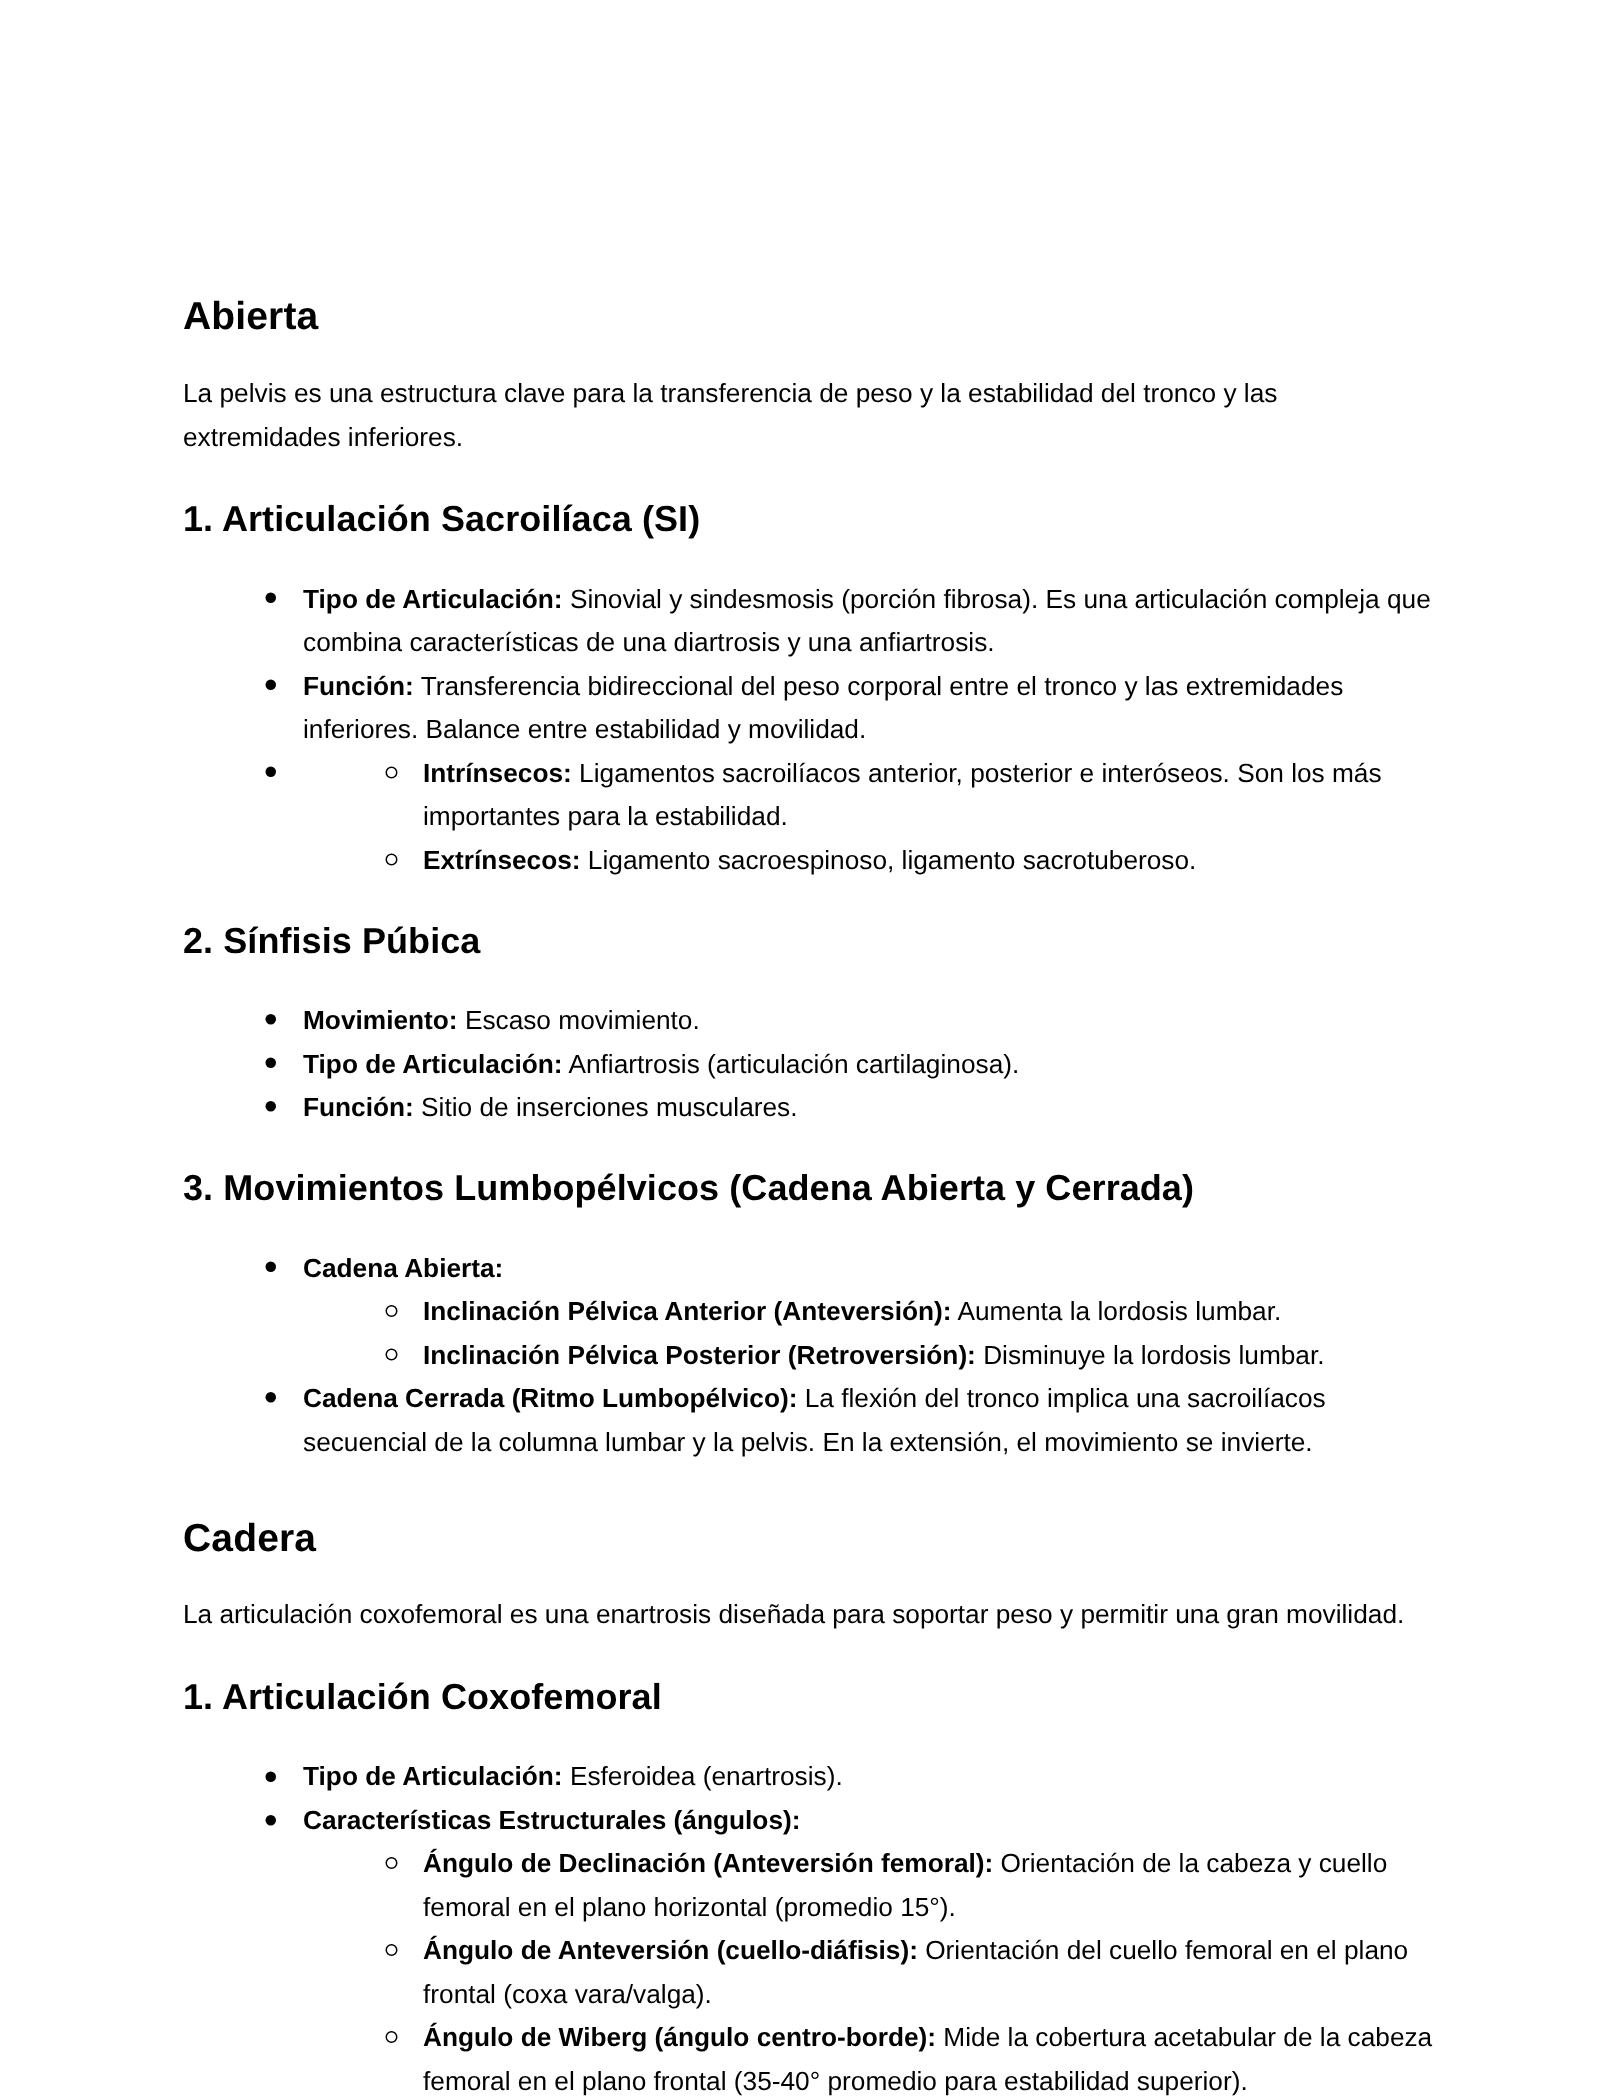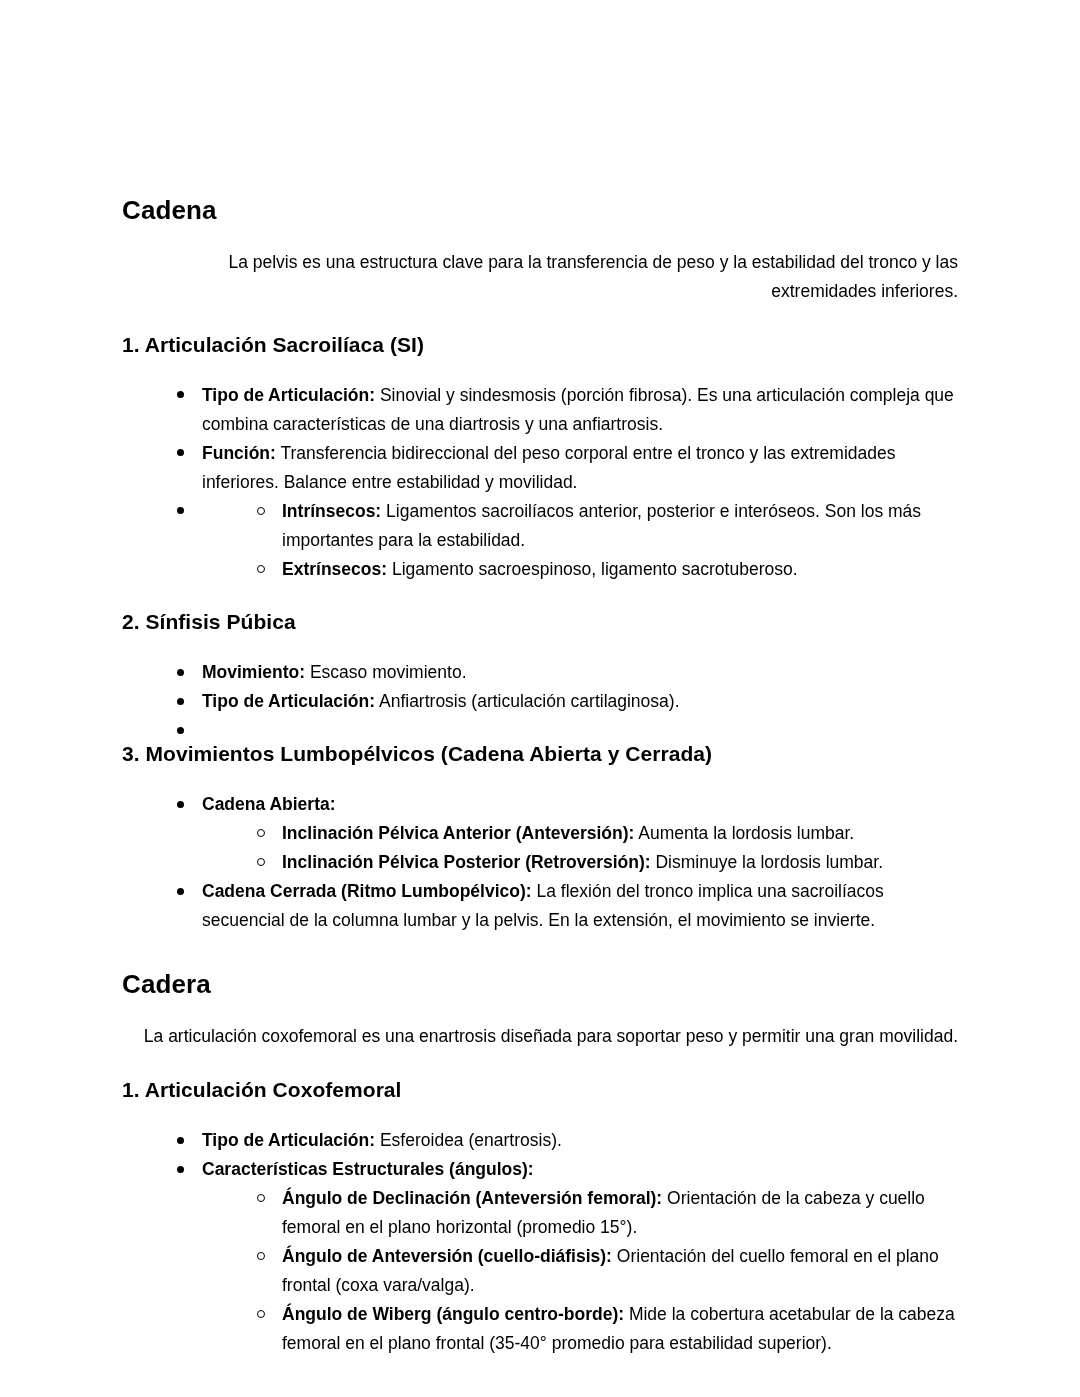--- a/index.html
+++ b/index.html
@@ -30,32 +30,32 @@
 
   h1.doc-h1 {
     font-size: 26px;
     line-height: 1.18;
     font-weight: bold;
     margin: 0 0 0 0;
     letter-spacing: 0.1px;
   }
 
   h3.doc-h3 {
-    font-size: 21px;
+    font-size: 24px;
     line-height: 1.25;
     font-weight: bold;
     margin: 0;
     letter-spacing: 0.05px;
   }
 
   p.doc-p {
     font-size: 17.5px;
     line-height: 29px;
     margin: 0;
-    text-align: right;
+    text-align: left;
   }
   .sp-after-h1    { height: 22px; }
   .sp-after-p     { height: 26px; }
   .sp-after-h3    { height: 23px; }
   .sp-after-list  { height: 25px; }
   .sp-before-h1   { height: 34px; }
 
   ul.lvl1 {
     margin: 0;
     padding: 0 0 0 55px;
@@ -111,41 +111,41 @@
   .b { font-weight: bold; }
   .n { font-weight: normal; }
 
   .txt { display: inline; text-align: right; }
 </style>
 </head>
 <body>
 
 <div class="page">
   <div class="doc" id="doc-root">
-      <h1 class="doc-h1">Cadena</h1>
+      <h1 class="doc-h1">Abierta</h1>
       <div class="sp-after-h1"></div>
       <p class="doc-p">La pelvis es una estructura clave para la transferencia de peso y la estabilidad del tronco y las extremidades inferiores.</p>
       <div class="sp-after-p"></div>
       <h3 class="doc-h3">1. Articulación Sacroilíaca (SI)</h3>
       <div class="sp-after-h3"></div>
       <ul class="lvl1">
         <li class="item"><span class="bullet disc"></span><span class="txt"><span class="b">Tipo de Articulación:</span><span class="n"> Sinovial y sindesmosis (porción fibrosa). Es una articulación compleja que combina características de una diartrosis y una anfiartrosis.</span></span></li>
         <li class="item"><span class="bullet disc"></span><span class="txt"><span class="b">Función:</span><span class="n"> Transferencia bidireccional del peso corporal entre el tronco y las extremidades inferiores. Balance entre estabilidad y movilidad.</span></span></li>
         <li class="item"><span class="bullet disc"></span><ul class="lvl2">
             <li class="item"><span class="bullet circle"></span><span class="txt"><span class="b">Intrínsecos:</span><span class="n"> Ligamentos sacroilíacos anterior, posterior e interóseos. Son los más importantes para la estabilidad.</span></span></li>
             <li class="item"><span class="bullet circle"></span><span class="txt"><span class="b">Extrínsecos:</span><span class="n"> Ligamento sacroespinoso, ligamento sacrotuberoso.</span></span></li>
           </ul></li>
       </ul>
       <div class="sp-after-list"></div>
       <h3 class="doc-h3">2. Sínfisis Púbica</h3>
       <div class="sp-after-h3"></div>
       <ul class="lvl1">
         <li class="item"><span class="bullet disc"></span><span class="txt"><span class="b">Movimiento:</span><span class="n"> Escaso movimiento.</span></span></li>
         <li class="item"><span class="bullet disc"></span><span class="txt"><span class="b">Tipo de Articulación:</span><span class="n"> Anfiartrosis (articulación cartilaginosa).</span></span></li>
-        <li class="item"><span class="bullet disc"></span></li>
+        <li class="item"><span class="bullet disc"></span><span class="txt"><span class="b">Función:</span><span class="n"> Sitio de inserciones musculares.</span></span></li>
       </ul>
       <div class="sp-after-list"></div>
       <h3 class="doc-h3">3. Movimientos Lumbopélvicos (Cadena Abierta y Cerrada)</h3>
       <div class="sp-after-h3"></div>
       <ul class="lvl1">
         <li class="item"><span class="bullet disc"></span><span class="txt"><span class="b">Cadena Abierta:</span></span><ul class="lvl2">
             <li class="item"><span class="bullet circle"></span><span class="txt"><span class="b">Inclinación Pélvica Anterior (Anteversión):</span><span class="n"> Aumenta la lordosis lumbar.</span></span></li>
             <li class="item"><span class="bullet circle"></span><span class="txt"><span class="b">Inclinación Pélvica Posterior (Retroversión):</span><span class="n"> Disminuye la lordosis lumbar.</span></span></li>
           </ul></li>
         <li class="item"><span class="bullet disc"></span><span class="txt"><span class="b">Cadena Cerrada (Ritmo Lumbopélvico):</span><span class="n"> La flexión del tronco implica una sacroilíacos secuencial de la columna lumbar y la pelvis. En la extensión, el movimiento se invierte.</span></span></li>

